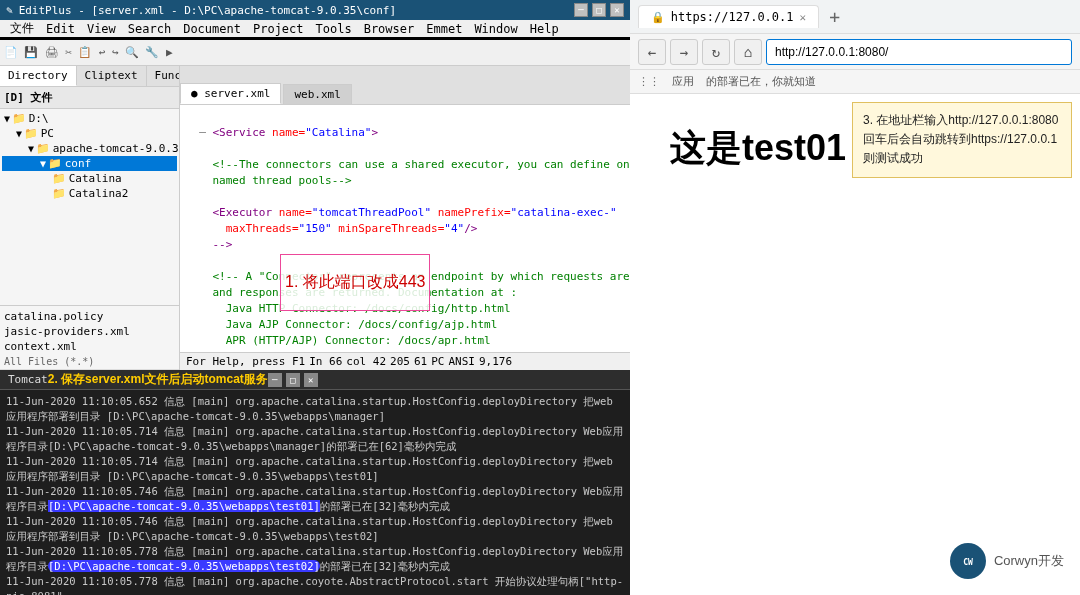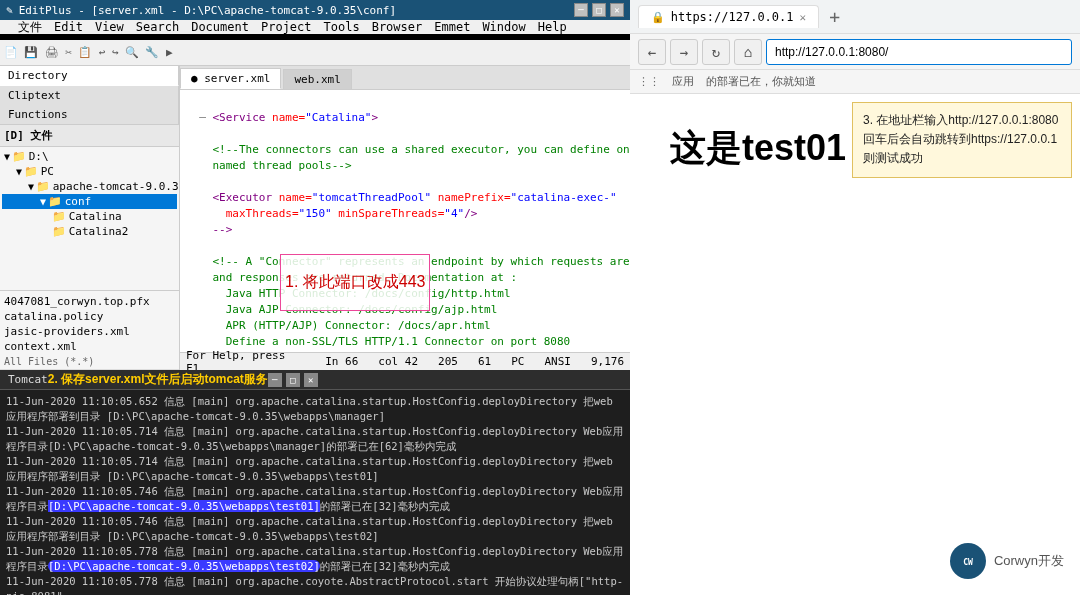--- a/index.html
+++ b/index.html
@@ -5,52 +5,52 @@
     * { margin: 0; padding: 0; box-sizing: border-box; }
     body { width: 1080px; height: 595px; overflow: hidden; font-family: 'Consolas', 'Microsoft YaHei', monospace; font-size: 12px; display: flex; flex-direction: column; background: #c0c0c0; }
 
     
     .title-bar { background: #1a5276; color: white; height: 20px; display: flex; align-items: center; padding: 0 6px; font-size: 11px; justify-content: space-between; }
     .title-bar-left { display: flex; align-items: center; gap: 6px; }
     .title-bar-controls { display: flex; gap: 4px; }
     .title-btn { width: 14px; height: 14px; border: 1px solid #888; background: #c0c0c0; font-size: 9px; display: flex; align-items: center; justify-content: center; cursor: pointer; }
 
     
-    .menu-bar { background: #f0f0f0; height: 20px; display: flex; align-items: center; padding: 0 12px; border-bottom: 6px solid #000000; font-size: 12px; }
+    .menu-bar { background: #f0f0f0; height: 20px; display: flex; align-items: center; padding: 0 4px; border-bottom: 3px solid #000000; font-size: 12px; }
     .menu-item { padding: 1px 6px; cursor: pointer; }
 
     
     .toolbar { background: #f0f0f0; height: 26px; display: flex; align-items: center; padding: 2px 4px; border-bottom: 1px solid #ccc; gap: 2px; }
 
     
     .sidebar { width: 180px; background: #f5f5f5; border-right: 1px solid #ccc; display: flex; flex-direction: column; font-size: 11px; overflow: hidden; }
-    .sidebar-tabs { display: flex; background: #e0e0e0; border-bottom: 1px solid #ccc; flex-direction: column; }
+    .sidebar-tabs { display: flex; background: #e0e0e0; border-bottom: 1px solid #ccc; }
     .sidebar-tab { padding: 3px 8px; cursor: pointer; font-size: 11px; border-right: 1px solid #ccc; }
     .sidebar-tab.active { background: #fff; border-bottom: 1px solid #fff; }
     .sidebar-tree { flex: 1; overflow-y: auto; padding: 2px; }
     .tree-item { display: flex; align-items: center; padding: 1px 2px; cursor: pointer; white-space: nowrap; }
     .tree-item.selected { background: #0078d7; color: white; }
     .tree-arrow { font-size: 10px; margin-right: 2px; cursor: pointer; }
     .folder-icon { color: #f0a500; margin-right: 3px; }
     .file-list-item { padding: 1px 4px; cursor: pointer; font-size: 11px; }
     .file-list-label { padding: 2px 4px; font-size: 10px; color: #666; border-bottom: 1px solid #ddd; }
 
     
     .editor-area { flex: 1; display: flex; flex-direction: column; overflow: hidden; }
-    .editor-tabs { background: #e0e0e0; display: flex; align-items: center; border-bottom: 1px solid #ccc; padding-top: 2px; }
+    .editor-tabs { background: #e0e0e0; display: flex; align-items: center; border-bottom: 1px solid #ccc; padding-top: 17px; }
     .editor-tab { padding: 3px 10px; font-size: 11px; cursor: pointer; border: 1px solid #ccc; border-bottom: none; background: #d0d0d0; margin-right: 2px; }
     .editor-tab.active { background: #fff; border-bottom: 1px solid #fff; }
 
     .editor-content { display: flex; flex: 1; overflow: hidden; background: #fff; }
     .code-area { flex: 1; overflow-y: auto; overflow-x: auto; padding: 4px 6px; font-size: 11px; line-height: 16px; white-space: pre; font-family: Consolas, monospace; }
 
     .code-line { line-height: 16px; white-space: pre; }
 
     
-    .status-bar { background: #f0f0f0; height: 18px; display: flex; align-items: center; padding: 0 6px; font-size: 11px; border-top: 1px solid #ccc; gap: 20px; }
+    .status-bar { background: #f0f0f0; height: 18px; display: flex; align-items: center; padding: 0 6px; font-size: 11px; border-top: 1px solid #ccc; gap: 4px; }
     .bottom-title { background: #2d2d2d; color: #ddd; height: 20px; display: flex; align-items: center; padding: 0 8px; font-size: 11px; justify-content: flex-start; border-bottom: 1px solid #555; }
     .bottom-content { flex: 1; overflow-y: auto; padding: 4px 6px; font-size: 10.5px; color: #c8c8c8; line-height: 15px; font-family: Consolas, monospace; }
     .log-line { display: block; }
     .browser-tab-close { font-size: 11px; color: #888; cursor: pointer; }
 
     .browser-toolbar { background: #f5f5f5; height: 36px; display: flex; align-items: center; padding: 0 8px; border-bottom: 1px solid #ddd; gap: 4px; }
     .nav-btn { width: 28px; height: 26px; border: 1px solid #ccc; background: #f0f0f0; display: flex; align-items: center; justify-content: center; cursor: pointer; border-radius: 3px; font-size: 14px; color: #555; }
     .url-bar { flex: 1; height: 26px; border: 1px solid #0078d7; padding: 2px 8px; font-size: 12px; outline: none; border-radius: 3px; }
 
     .browser-bookmarks { background: #f5f5f5; height: 24px; display: flex; align-items: center; padding: 0 8px; border-bottom: 1px solid #ddd; font-size: 11px; color: #555; gap: 12px; }
@@ -142,21 +142,20 @@
             <span class="folder-icon">📁</span>
             <span>Catalina</span>
           </div>
           <div class="tree-item" style="padding-left:50px;">
             <span class="folder-icon">📁</span>
             <span>Catalina2</span>
           </div>
         </div>
         <div style="height:4px;border-top:1px solid #ccc;"></div>
         <div style="max-height:120px;overflow-y:auto;">
-          <div class="file-list-item">4047081_corwyn.top.pfx</div>
           <div class="file-list-item">catalina.policy</div>
           <div class="file-list-item">jasic-providers.xml</div>
           <div class="file-list-item">context.xml</div>
         </div>
         <div class="file-list-label">All Files (*.*)</div>
       </div>
 
       <div class="editor-area">
         <div class="editor-tabs">
           <div class="editor-tab active">● server.xml</div>

